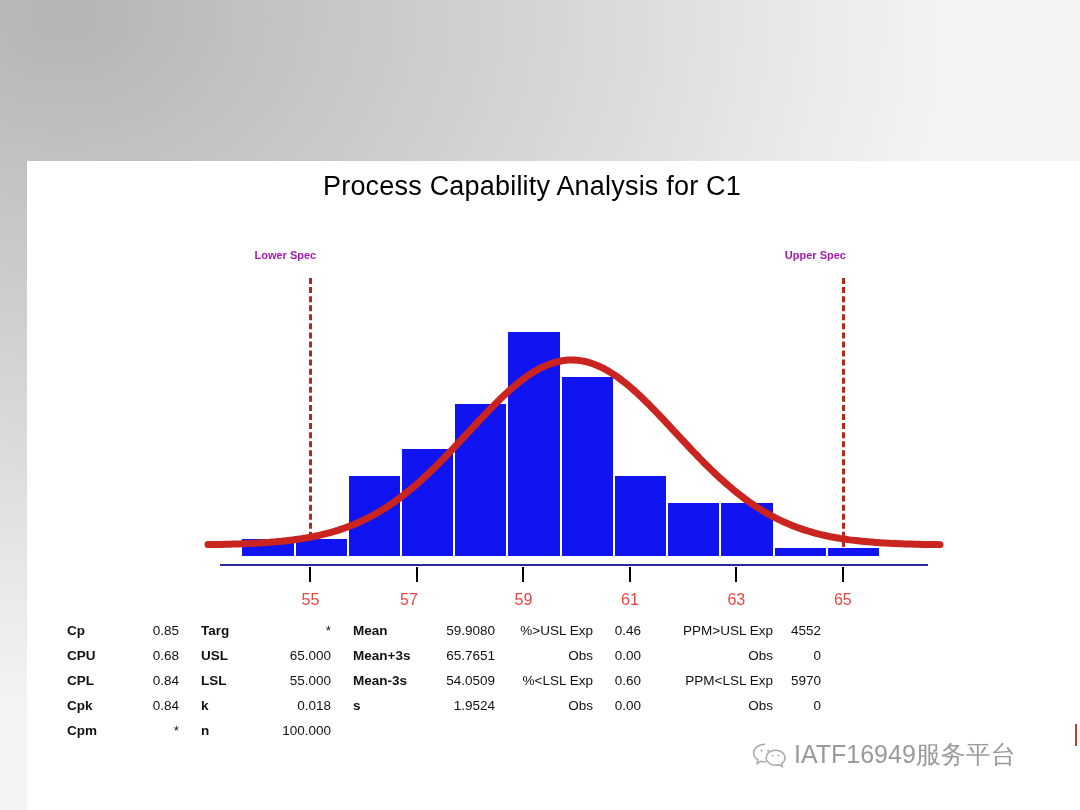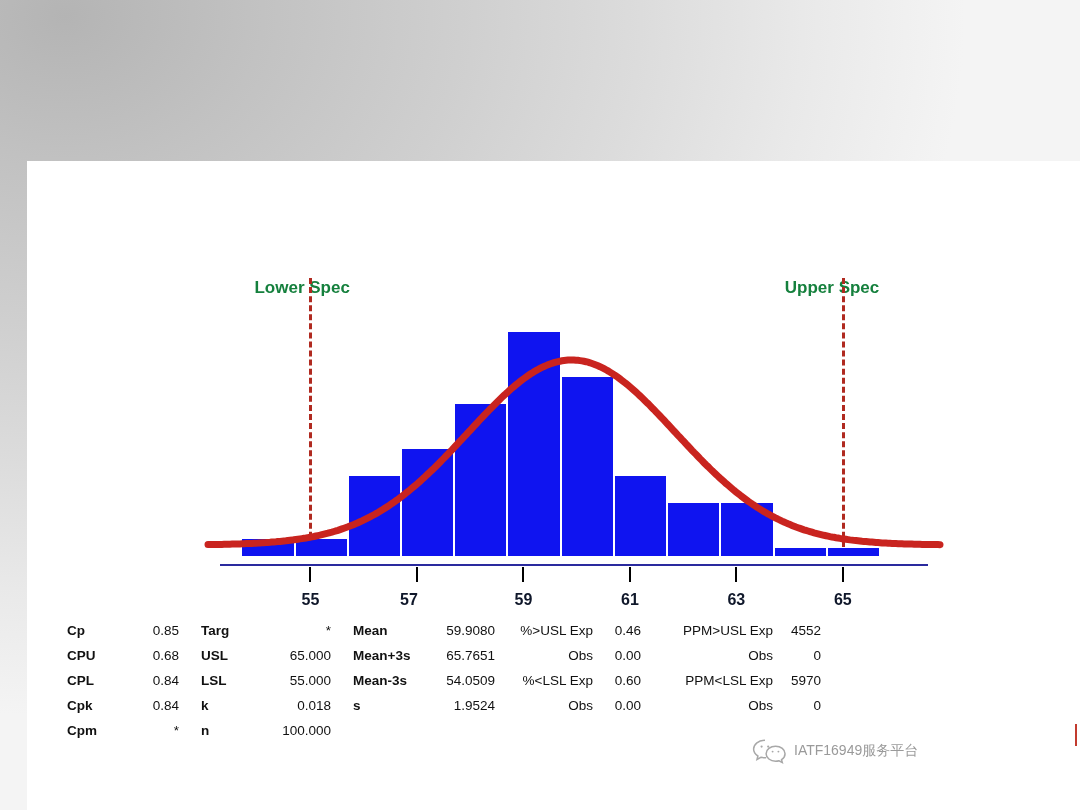--- a/index.html
+++ b/index.html
@@ -37,25 +37,24 @@
 
   
   #plot {
     position: absolute;
     left: 0; top: 0;
     width: 1053px; height: 450px;
   }
 
   .spec-label {
     position: absolute;
-    font-size: 17px;
+    font-size: 11px;
     font-weight: bold;
-    color: #15803d;
-    white-space: nowrap;
-    margin-top: 29px;
+    color: #a21caf;
+    white-space: nowrap;
   }
   #lower-spec-label { left: 228px; top: 88px; }
   #upper-spec-label { left: 763px; top: 88px; }
 
   .spec-line {
     position: absolute;
     top: 117px;
     width: 0;
     height: 278px;
     border-left: 3px dashed #b02a20;
@@ -87,24 +86,23 @@
   .tick {
     position: absolute;
     bottom: 29px;
     width: 0; height: 15px;
     border-left: 2px solid #000000;
   }
   .tick-label {
     position: absolute;
     bottom: 2px;
     font-size: 16px;
-    color: #0f172a;
+    color: #ef4444;
     transform: translateX(-50%);
     white-space: nowrap;
-    font-weight: bold;
   }
 
   #curve { position: absolute; left: 0; top: 0; }
 
   
   #stats {
     position: absolute;
     left: 40px; top: 462px;
     width: 1000px;
     font-size: 13.5px;
@@ -127,37 +125,38 @@
   .k-r { text-align: right; padding-right: 8px; }
 
   
   #watermark {
     position: absolute;
     left: 752px; top: 738px;
     display: flex;
     align-items: center;
     gap: 6px;
     color: #9a9a9a;
-    font-size: 14px;
+    font-size: 25px;
     white-space: nowrap;
     pointer-events: none;
   }
   #wechat-icon { flex: 0 0 auto; }
   #edge-mark {
     position: absolute;
     right: 3px; top: 724px;
     width: 2px; height: 22px;
     background: #c23b2e;
   }
 </style>
 </head>
 <body>
 
 <div id="panel">
 
+  <div id="chart-title">Process Capability Analysis for C1</div>
 
   <div id="plot">
 
     <div class="spec-label" id="lower-spec-label" style="left: 227.496px;">Lower Spec</div>
     <div class="spec-label" id="upper-spec-label" style="left: 757.827px;">Upper Spec</div>
 
     <div class="spec-line" id="lower-spec-line" style="left: 282.496px;"></div>
     <div class="spec-line" id="upper-spec-line" style="left: 814.827px;"></div>
 
     <div id="bars">

